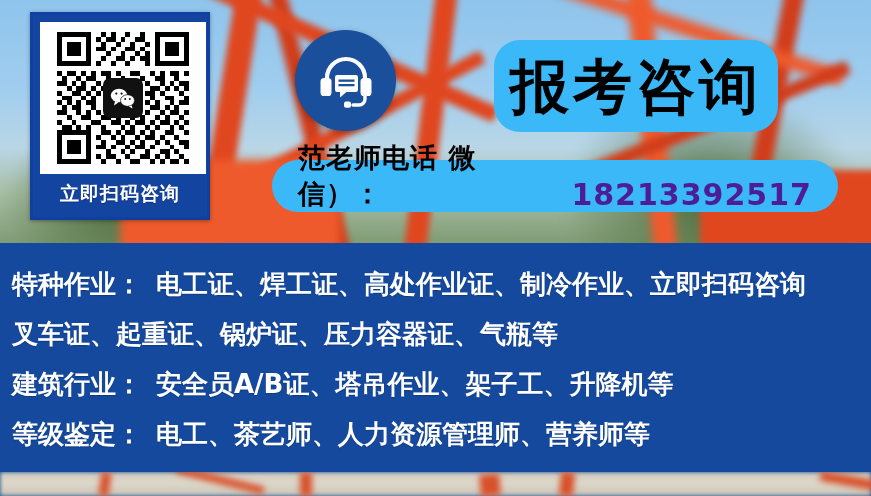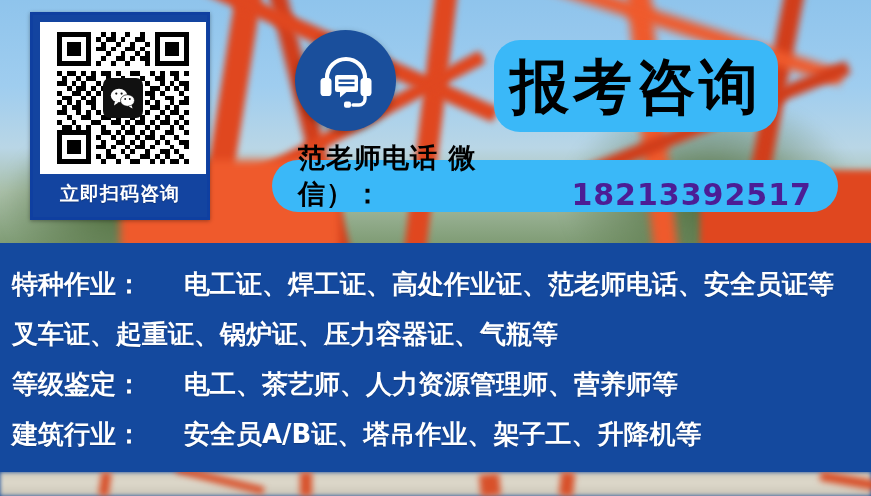--- a/index.html
+++ b/index.html
@@ -83,21 +83,20 @@
     background:#14499e;
     padding:16px 0 0 12px;box-sizing:border-box;
   }
   .banner-row{
     display:flex;align-items:baseline;
     color:#ffffff;font-weight:bold;
     font-size:26px;line-height:50px;
     letter-spacing:0px;
     white-space:nowrap;
     text-shadow:0 1px 1px rgba(0,0,0,.2);
-    gap:28px;
   }
   .banner-row .cat{margin-right:14px;}
   .banner-row .items{}
 </style>
 </head>
 <body>
 
 <div class="poster">
 
   <div class="photo">
@@ -360,32 +359,32 @@
   </div>
 
   <div class="pill-phone">
     <span class="lbl">范老师电话 微信）：</span>
     <span class="num">18213392517</span>
   </div>
 
   <div class="banner">
     <div class="banner-row">
       <span class="cat">特种作业：</span>
-      <span class="items">电工证、焊工证、高处作业证、范老师电话、安全员证等</span>
+      <span class="items">电工证、焊工证、高处作业证、制冷作业、立即扫码咨询</span>
     </div>
     <div class="banner-row">
       <span class="items">叉车证、起重证、锅炉证、压力容器证、气瓶等</span>
+    </div>
+    <div class="banner-row">
+      <span class="cat">建筑行业：</span>
+      <span class="items">安全员A/B证、塔吊作业、架子工、升降机等</span>
     </div>
     <div class="banner-row">
       <span class="cat">等级鉴定：</span>
       <span class="items">电工、茶艺师、人力资源管理师、营养师等</span>
-    </div>
-    <div class="banner-row">
-      <span class="cat">建筑行业：</span>
-      <span class="items">安全员A/B证、塔吊作业、架子工、升降机等</span>
     </div>
   </div>
 
   <div class="photo-bottom">
     <div class="pb-bg"></div>
     <div class="pb-red" style="left:100px;top:0;width:10px;height:24px;transform:rotate(8deg);"></div>
     <div class="pb-red" style="left:175px;top:4px;width:90px;height:8px;transform:rotate(14deg);"></div>
     <div class="pb-red" style="left:300px;top:0;width:12px;height:24px;"></div>
     <div class="pb-red" style="left:480px;top:2px;width:20px;height:22px;transform:rotate(-5deg);"></div>
     <div class="pb-red" style="left:560px;top:0;width:14px;height:24px;transform:rotate(6deg);"></div>

